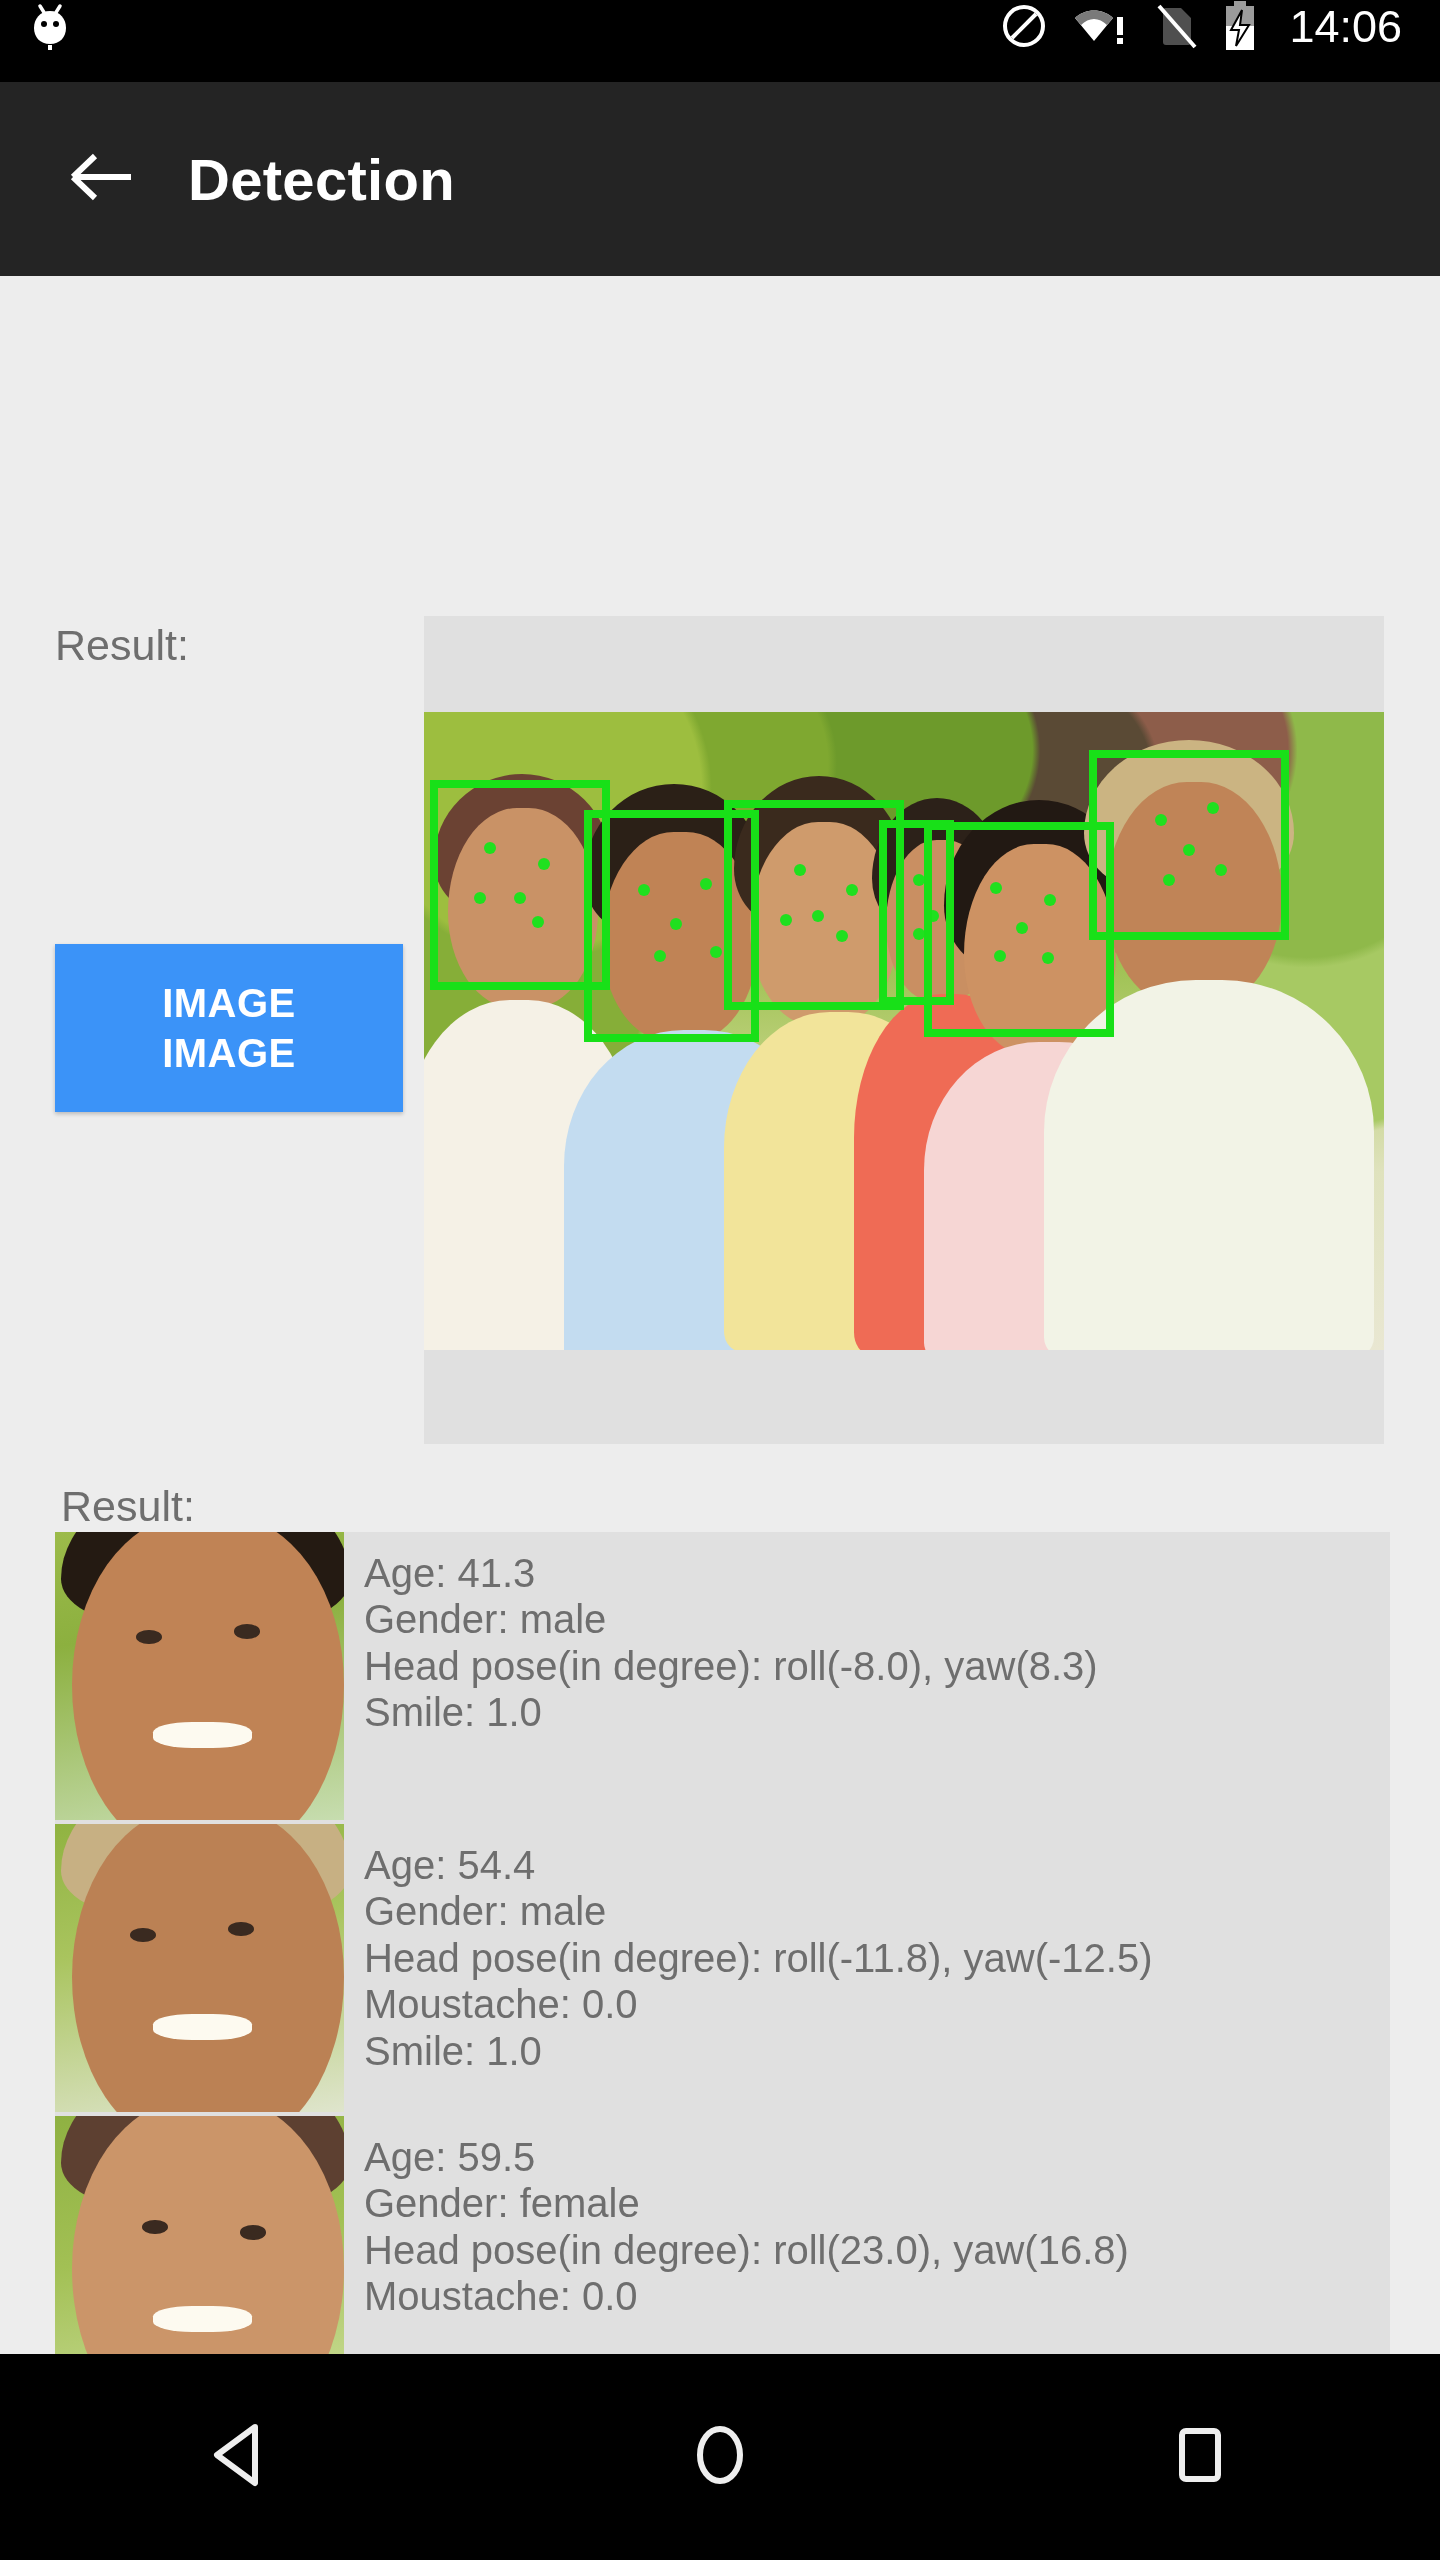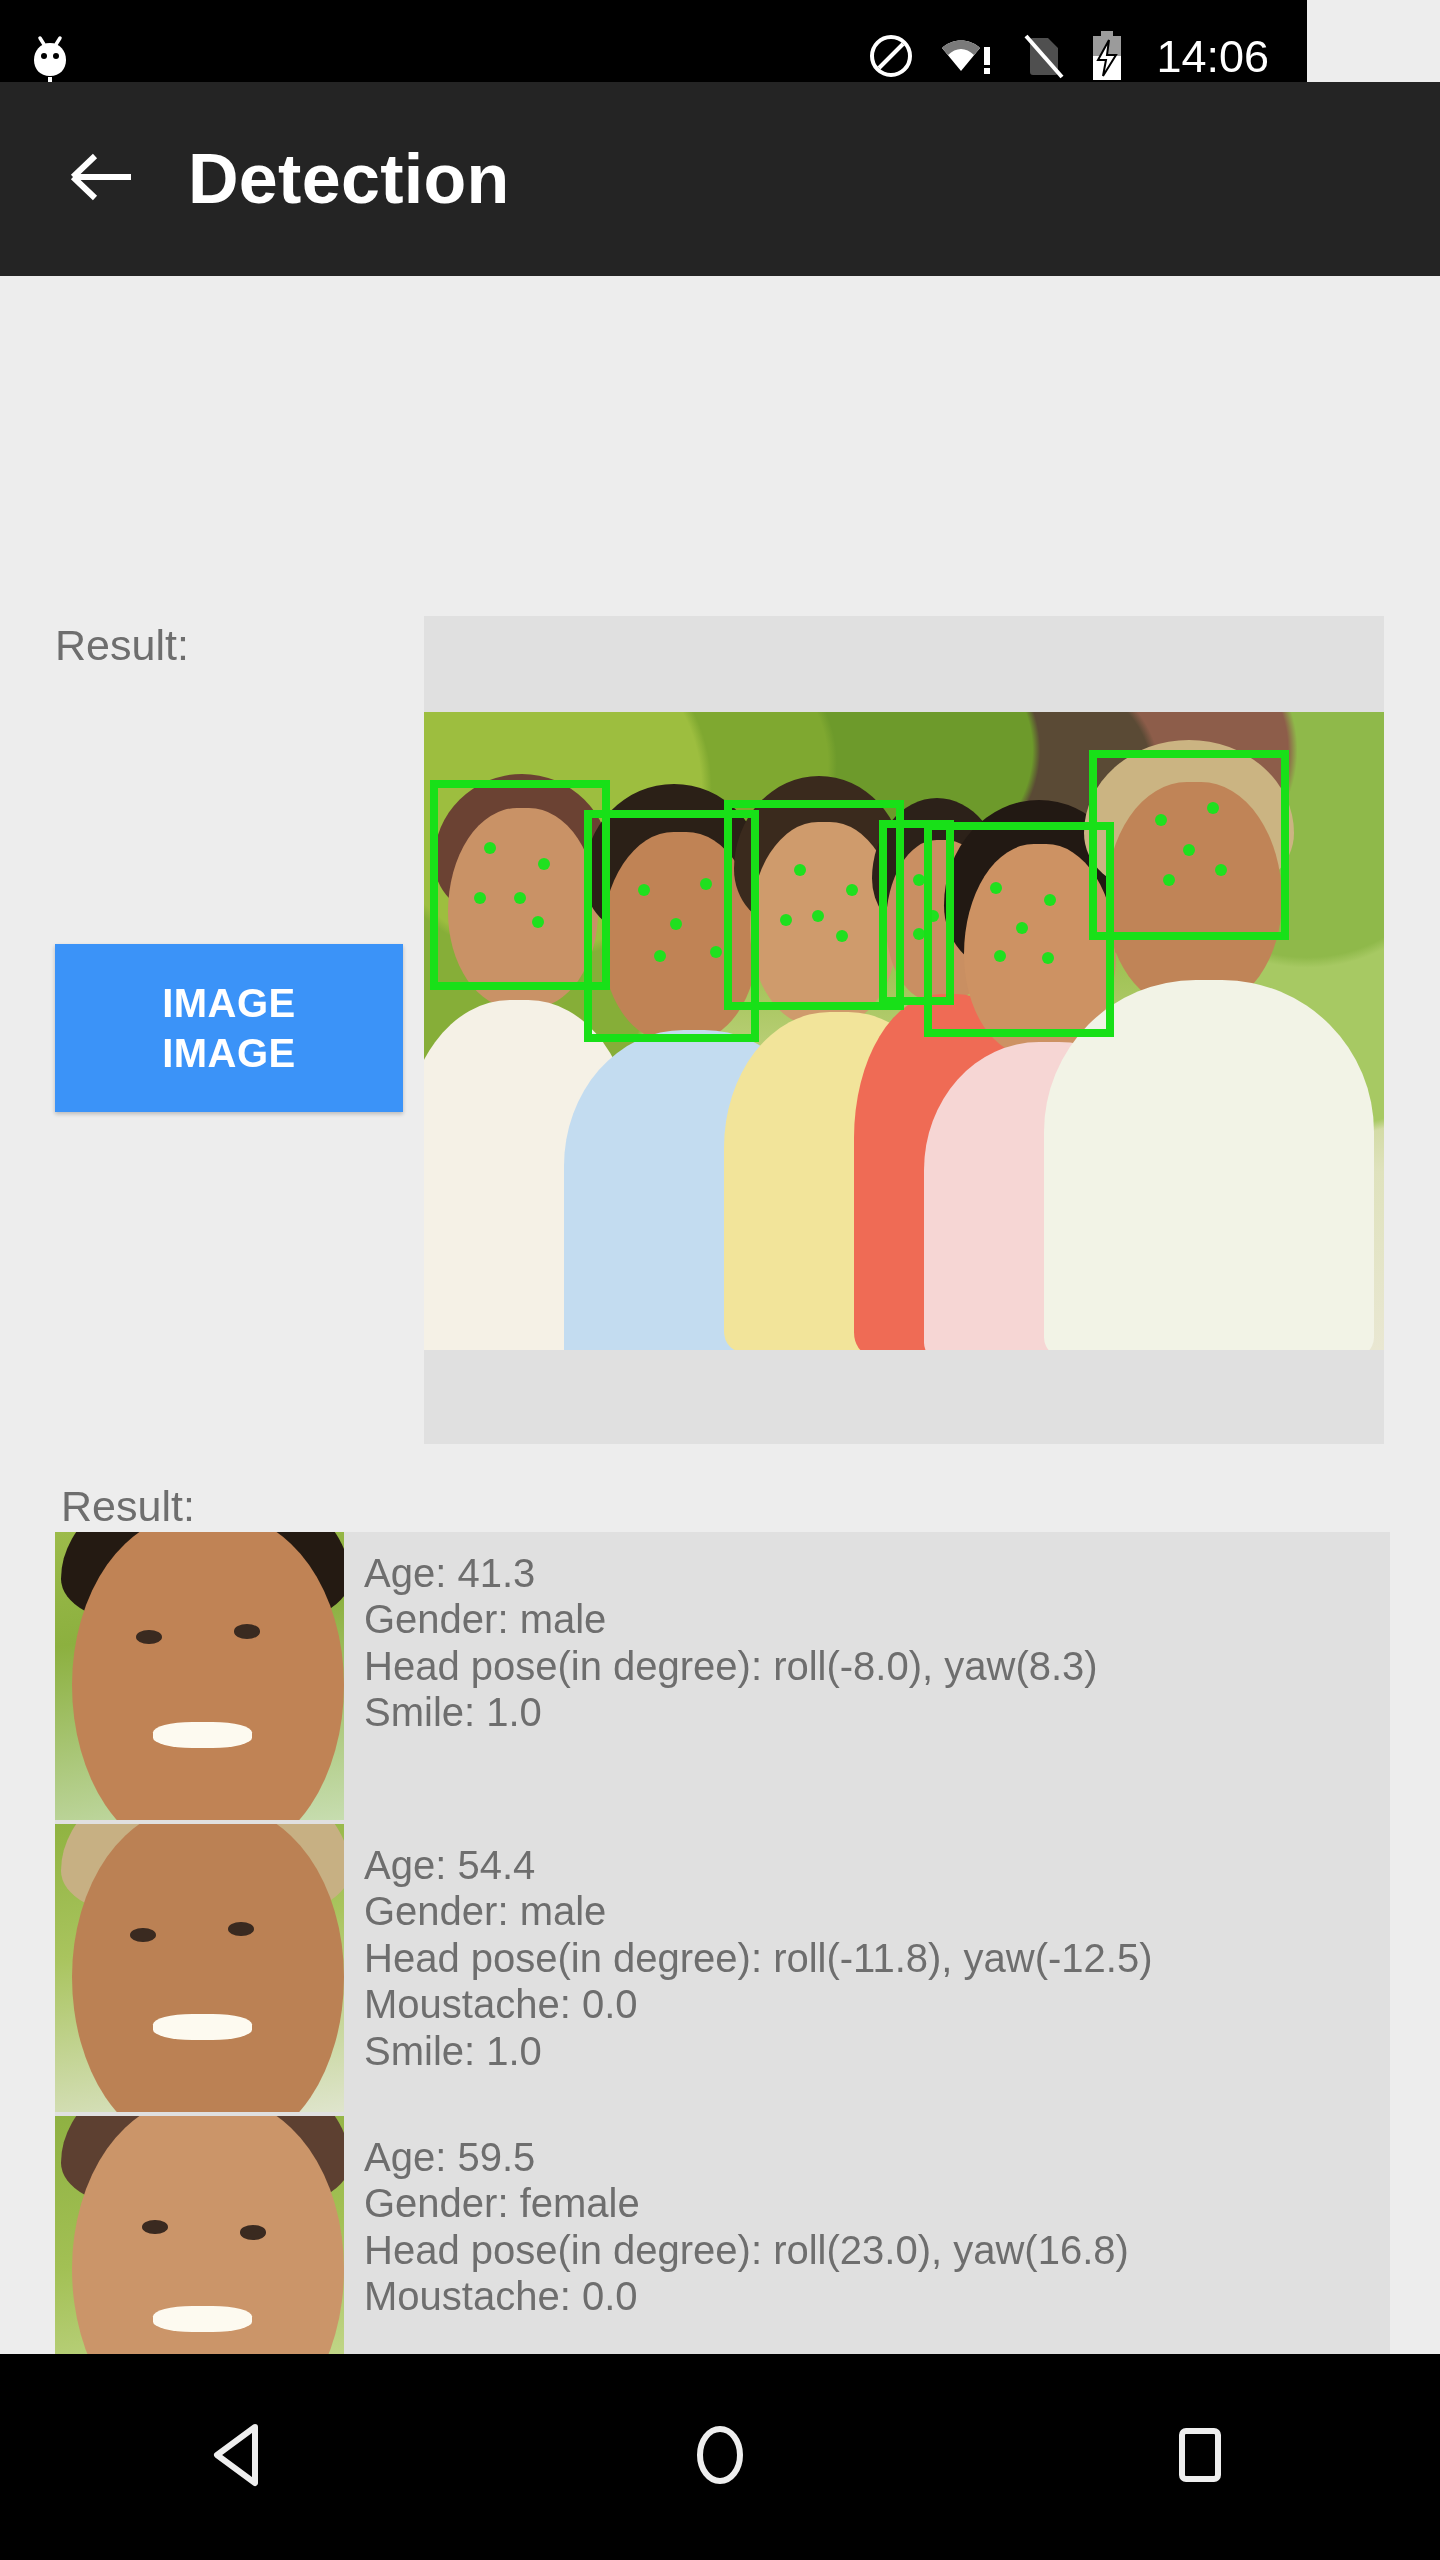--- a/index.html
+++ b/index.html
@@ -6,22 +6,22 @@
   html,body { width:1440px; height:2560px; }
   body {
     font-family:"Liberation Sans", sans-serif;
     background:#ededed;
     overflow:hidden;
     position:relative;
   }
 
   
   #status-bar {
-    position:absolute; left:0; top:0; width:1307px; height:82px;
-    background:#000; display:flex; align-items:flex-end;
+    position:absolute; left:0; top:0; width:1440px; height:82px;
+    background:#000; display:flex; align-items:flex-start;
   }
   #status-left { display:flex; align-items:center; padding-left:28px; }
   #status-right {
     margin-left:auto; display:flex; align-items:center; gap:26px;
     padding-right:38px;
   }
   .sb-icon { display:block; }
   #status-clock {
     color:#fff; font-size:45px; font-weight:400; letter-spacing:0px;
     line-height:1; padding-left:6px;
@@ -30,21 +30,21 @@
   
   #app-bar {
     position:absolute; left:0; top:82px; width:1440px; height:194px;
     background:#242424; display:flex; align-items:center;
   }
   #back-button {
     width:110px; height:110px; margin-left:48px;
     display:flex; align-items:center; justify-content:center;
   }
   #app-title {
-    color:#ffffff; font-size:70px; font-weight:bold; margin-left:30px;
+    color:#ffffff; font-size:58px; font-weight:bold; margin-left:30px;
     letter-spacing:.3px;
   }
 
   
   #content {
     position:absolute; left:0; top:276px; width:1440px; height:2078px;
     background:#ededed;
   }
 
   #image-label {

